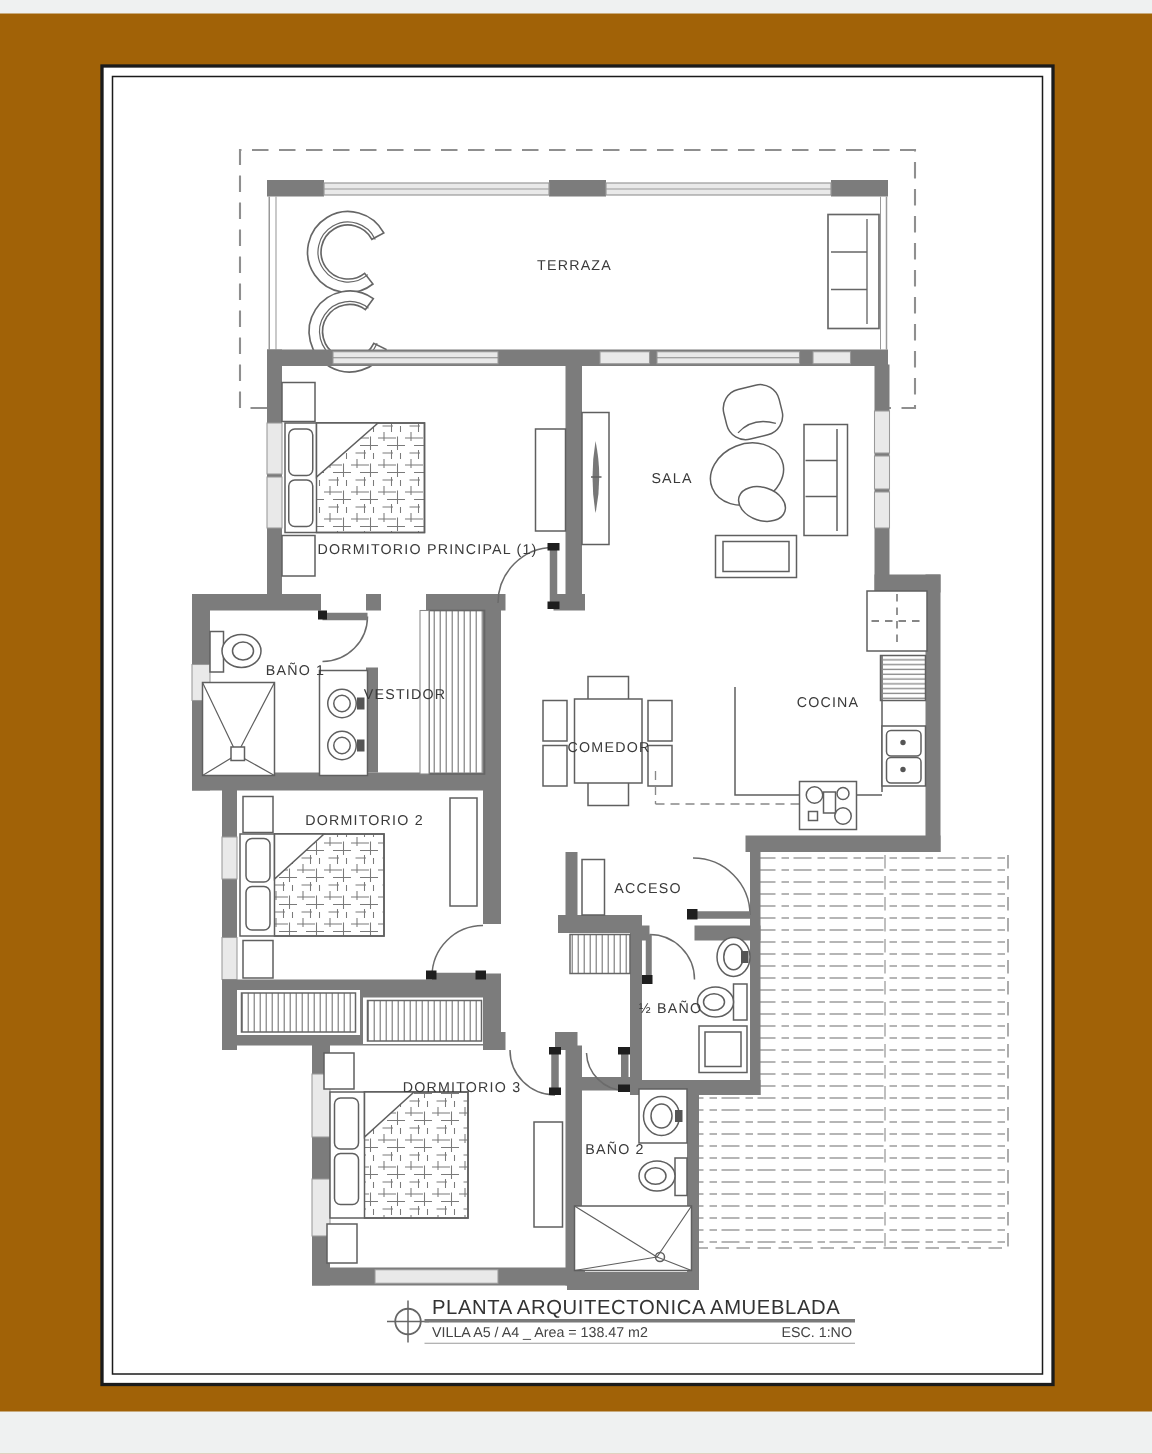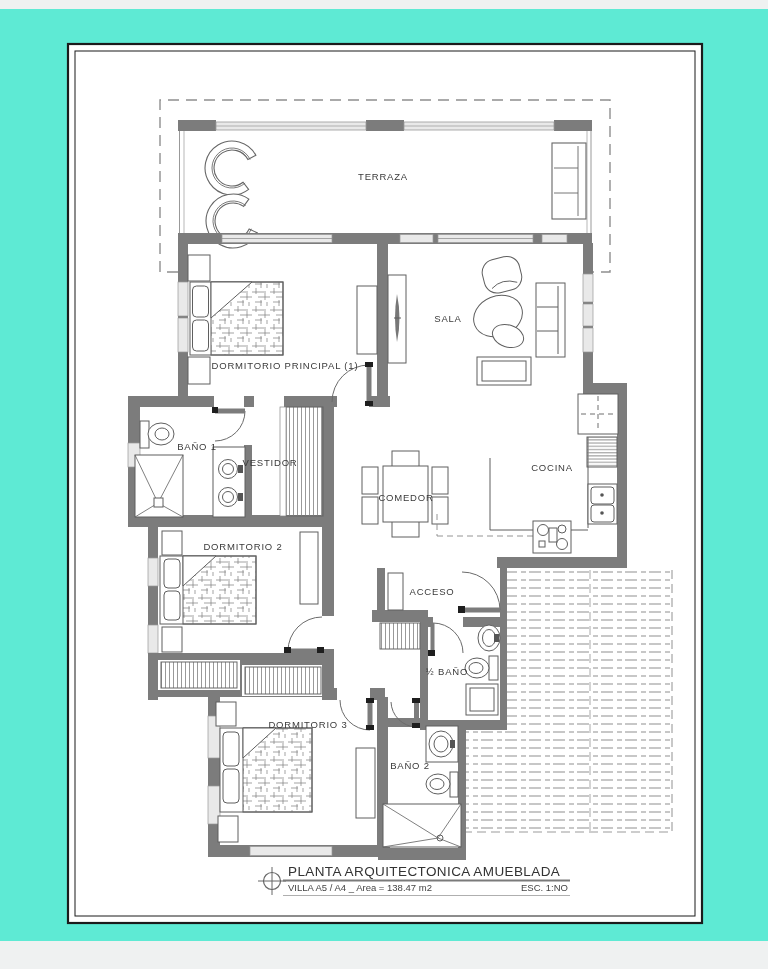--- a/index.html
+++ b/index.html
@@ -1,16 +1,16 @@
 <!DOCTYPE html>
 <html><head>
 <meta charset="utf-8">
 <style>
   html,body{margin:0;padding:0;background:#eef0f0;}
-  .canvas{position:relative;width:768px;height:969px;background:#5eead4;margin:0 auto;overflow:hidden;
+  .canvas{position:relative;width:768px;height:969px;background:#a16207;margin:0 auto;overflow:hidden;
           font-family:"Liberation Sans", sans-serif;}
   .edge{position:absolute;left:0;width:768px;background:#eff1f1;}
   svg text{font-family:"Liberation Sans", sans-serif;fill:#3a3a3a;}
   .room-label{font-size:9.5px;letter-spacing:.8px;}
   .title-main{font-size:13.5px;letter-spacing:.4px;fill:#333;}
   .title-sub{font-size:9.5px;fill:#444;}
 </style>
 </head>
 <body>
 

